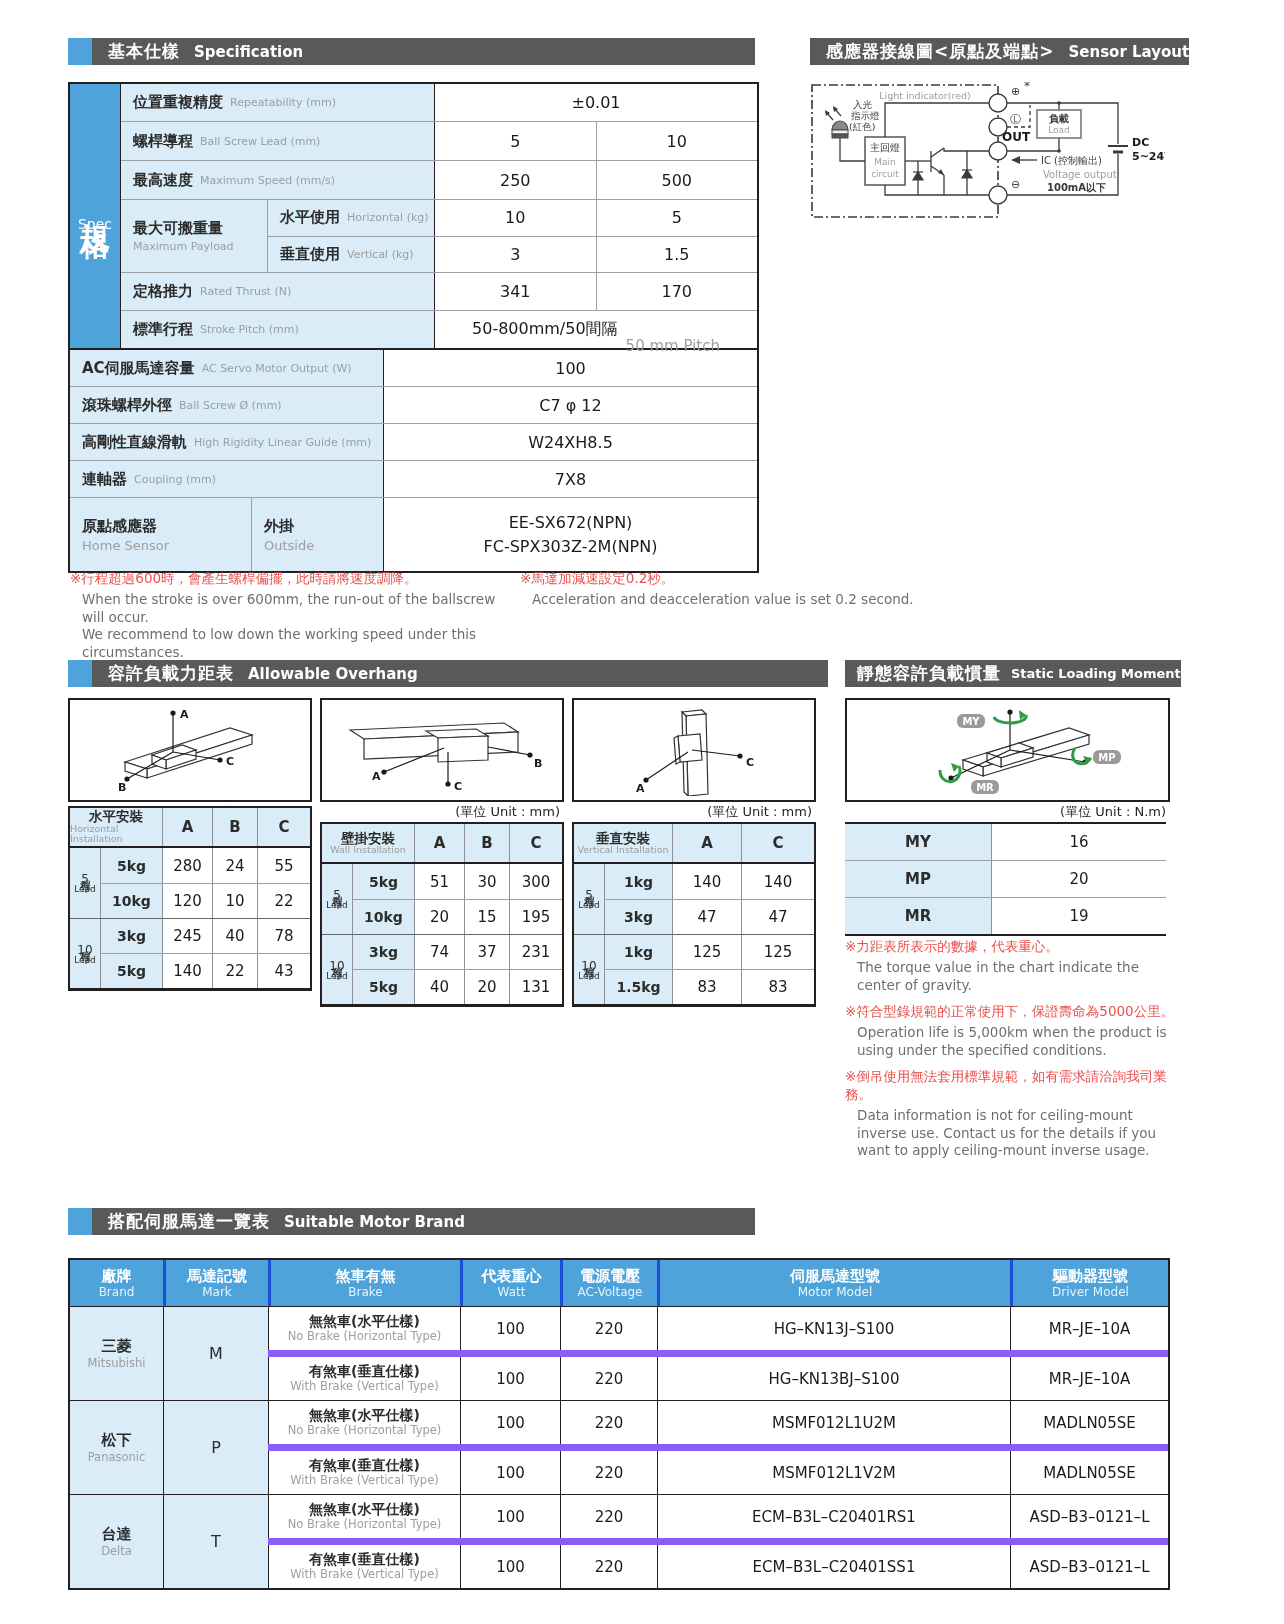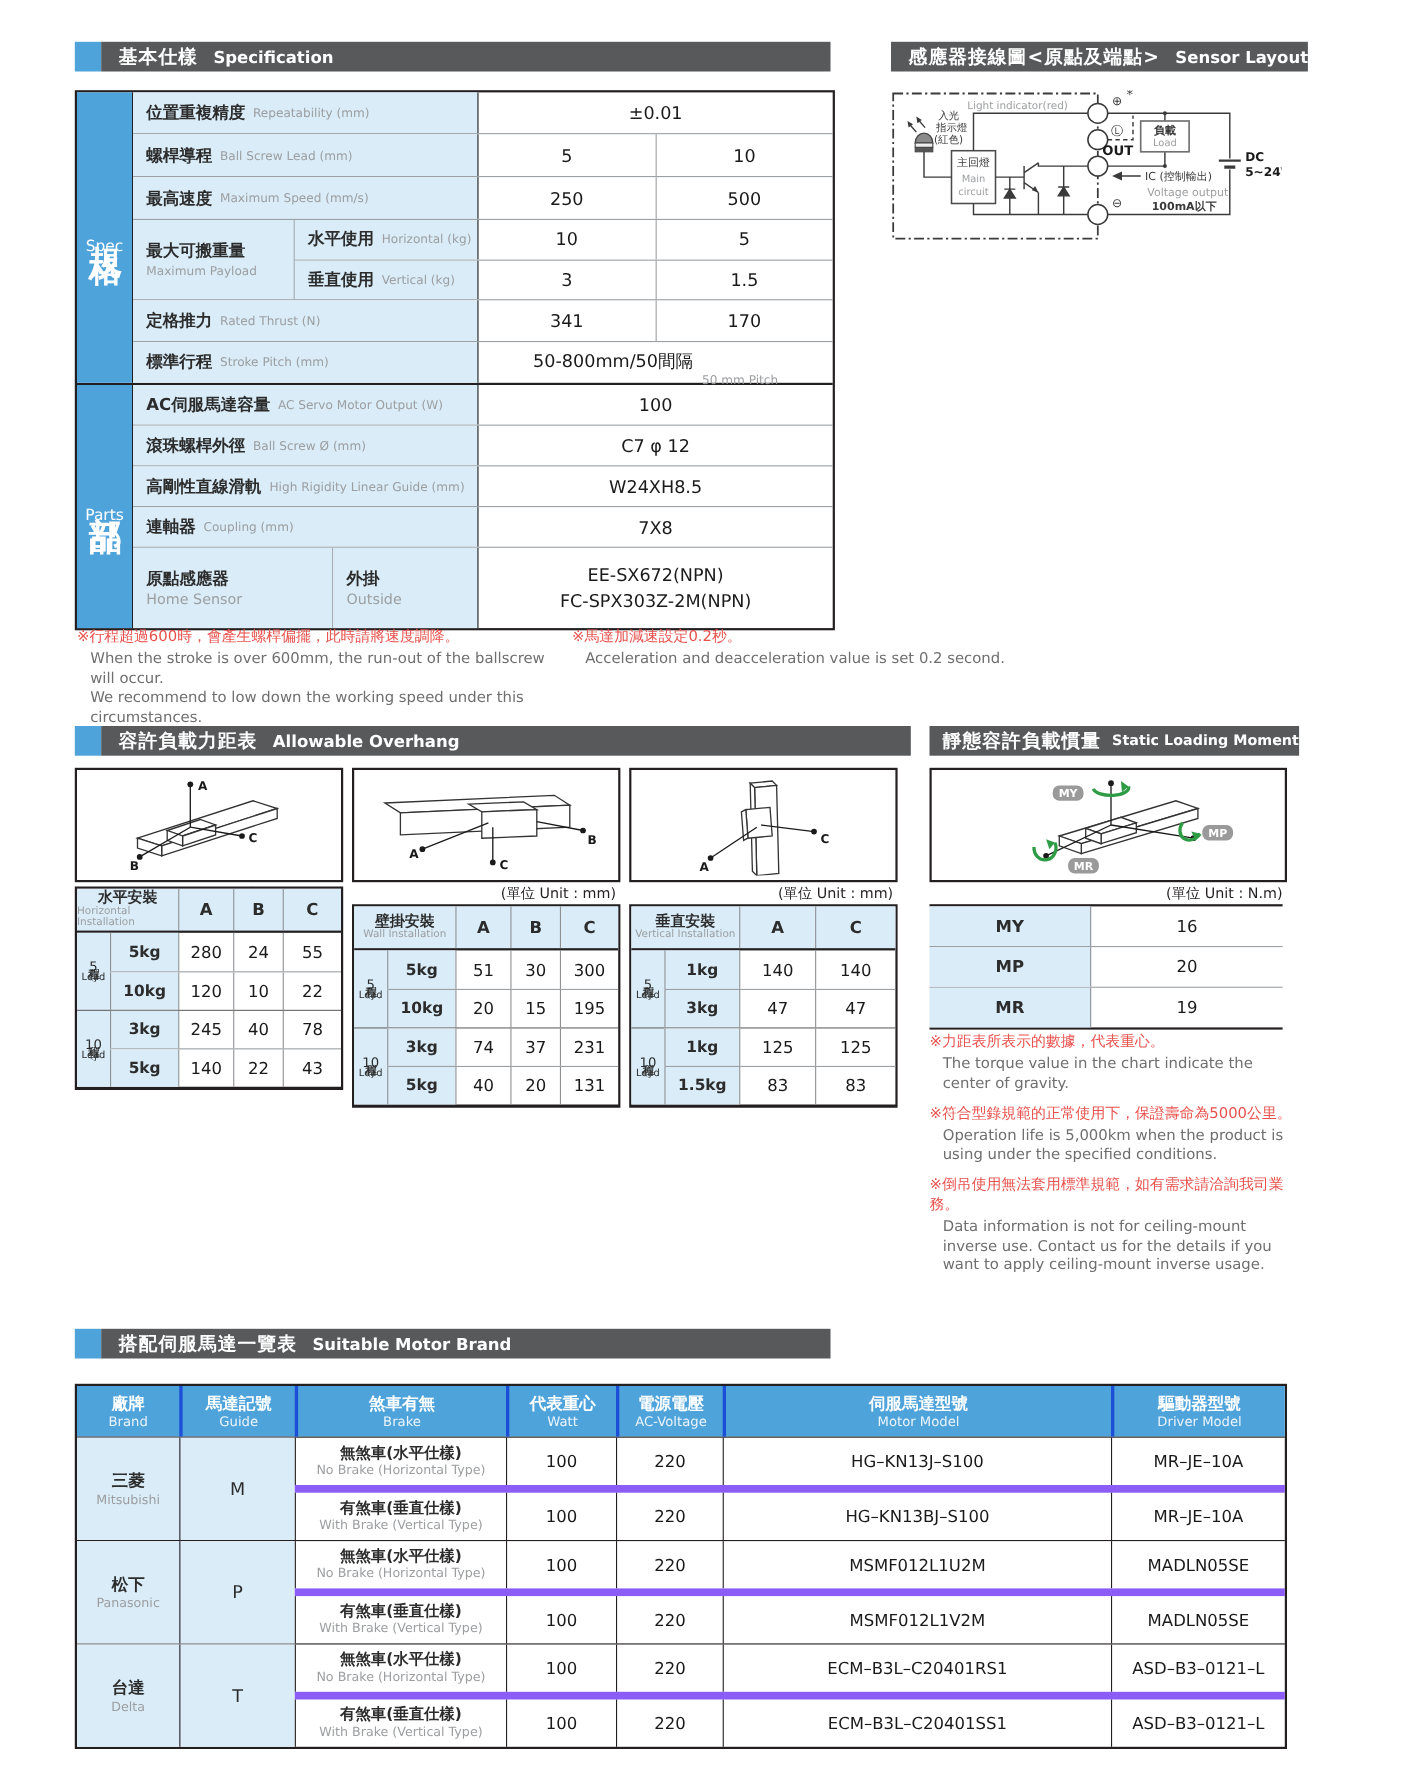--- a/index.html
+++ b/index.html
@@ -25,21 +25,21 @@
   .lzh{font-size:15px;font-weight:bold;color:#2c2c2c;white-space:nowrap;}
   .len{font-size:11px;color:#9C9EA0;margin-left:7px;white-space:nowrap;}
   .slbl.two{flex-direction:column;align-items:flex-start;justify-content:center;gap:2px;}
   .sval{flex:1;display:flex;align-items:center;justify-content:center;font-size:16px;color:#1a1a1a;text-align:center;}
   .sval2{flex:1;display:flex;}
   .vh{flex:1;display:flex;align-items:center;justify-content:center;font-size:16px;color:#1a1a1a;}
   .vh + .vh{border-left:1px solid #9BA0A4;}
   .pright{flex:1;display:flex;flex-direction:column;}
   .psub{display:flex;flex:1;}
   .psub + .psub{border-top:1px solid #9BA0A4;}
-  .gray-sub{font-size:11px;color:#9C9EA0;margin-left:8px;margin-top:32px;}
+  .gray-sub{font-size:15px;color:#9C9EA0;margin-left:8px;margin-top:32px;}
   
   .note-zh{color:#E8524D;font-size:13.5px;margin-bottom:3px;white-space:nowrap;}
   .note-en{color:#6f6f6f;font-size:13.5px;line-height:1.3;padding-left:12px;}
   
   .obox{border:2px solid #231f20;background:#fff;}
   .ounit{font-size:13px;color:#231f20;text-align:right;padding:3px 2px 2px 0;}
   .otable{border:2px solid #231f20;border-bottom-width:3px;background:#fff;}
   .ohead{display:flex;height:38px;border-bottom:2px solid #231f20;background:#D9ECF8;}
   .otitle{display:flex;flex-direction:column;align-items:center;justify-content:center;box-sizing:border-box;}
   .otzh{font-size:13.5px;font-weight:bold;color:#2c2c2c;line-height:1.05;}
@@ -185,24 +185,20 @@
             <span class="len">Stroke Pitch (mm)</span>
           </div>
         <div class="sval">
           <span>50-800mm/50間隔</span>
           <span class="gray-sub">50 mm Pitch</span>
         </div>
       </div>
     </div>
   </div>
   <div class="spec-sec">
-    <div class="band">
-      <div class="band-zh">部品</div>
-      <div class="band-en">Parts</div>
-    </div>
     <div class="srows">
       <div class="srow" style="height:36px">
         <div class="slbl" style="width:314px">
             <span class="lzh">AC伺服馬達容量</span>
             <span class="len">AC Servo Motor Output (W)</span>
           </div>
         <div class="sval">100</div>
       </div>
       <div class="srow" style="height:36px">
         <div class="slbl" style="width:314px">
@@ -655,21 +651,21 @@
 </div>
 
 <div class="mtable" style="left:68px;top:1258px;width:1098px;">
   <div class="mhead">
     <div class="mhc w-brand">
         <span class="mhzh">廠牌</span>
         <span class="mhen">Brand</span>
       </div>
     <div class="mhc w-mark">
         <span class="mhzh">馬達記號</span>
-        <span class="mhen">Guide</span>
+        <span class="mhen">Mark</span>
       </div>
     <div class="mhc w-brake">
         <span class="mhzh">煞車有無</span>
         <span class="mhen">Brake</span>
       </div>
     <div class="mhc w-watt">
         <span class="mhzh">代表重心</span>
         <span class="mhen">Watt</span>
       </div>
     <div class="mhc w-volt">

